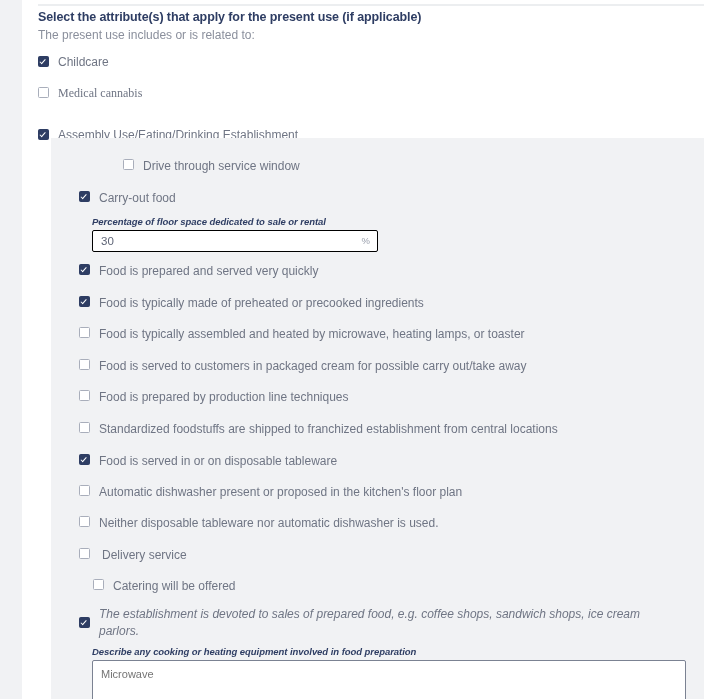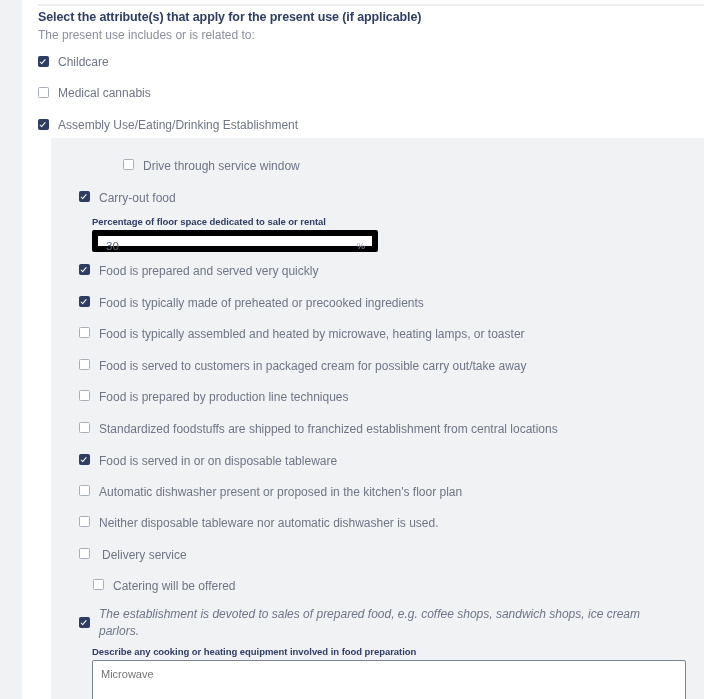--- a/index.html
+++ b/index.html
@@ -157,27 +157,28 @@
     position: absolute;
     left: 41px;
   }
   .field-label {
     font-size: 9.5px;
     font-weight: bold;
     color: #2e3d63;
     letter-spacing: -0.05px;
     margin-bottom: 3px;
     white-space: nowrap;
+    font-style: italic;
   }
   .input-wrap {
     position: relative;
     width: 286px;
     height: 22px;
     background: #ffffff;
-    border: 6px solid #000000;
+    border: 1px solid #000000;
     border-radius: 2px;
     box-sizing: border-box;
   }
   .input-wrap input {
     position: absolute;
     left: 0;
     top: 0;
     width: 255px;
     height: 20px;
     border: 0;
@@ -235,25 +236,25 @@
   <div class="content">
 
     <div class="heading">Select the attribute(s) that apply for the present use (if applicable)</div>
     <div class="subheading">The present use includes or is related to:</div>
 
     <div id="outer-list">
         <div class="outer-row" style="top: 56px;">
           <span class="cb checked"></span>
           <span class="lbl">Childcare</span>
         </div>
-        <div class="outer-row" style="top: 87px;">
+        <div class="outer-row" style="top: 87px; font-family: Liberation Serif, serif;">
           <span class="cb unchecked"></span>
           <span class="lbl">Medical cannabis</span>
         </div>
-        <div class="outer-row" style="top: 119px;">
+        <div class="outer-row" style="top: 129px;">
           <span class="cb checked"></span>
           <span class="lbl">Assembly Use/Eating/Drinking Establishment</span>
         </div>
       </div>
 
     <div class="nested-panel">
       <div class="nested-rows" id="nested-list">
           <div class="nrow" style="top: 21px; margin-left: 44px;">
             <span class="cb unchecked"></span>
             <span class="lbl">Drive through service window</span>

